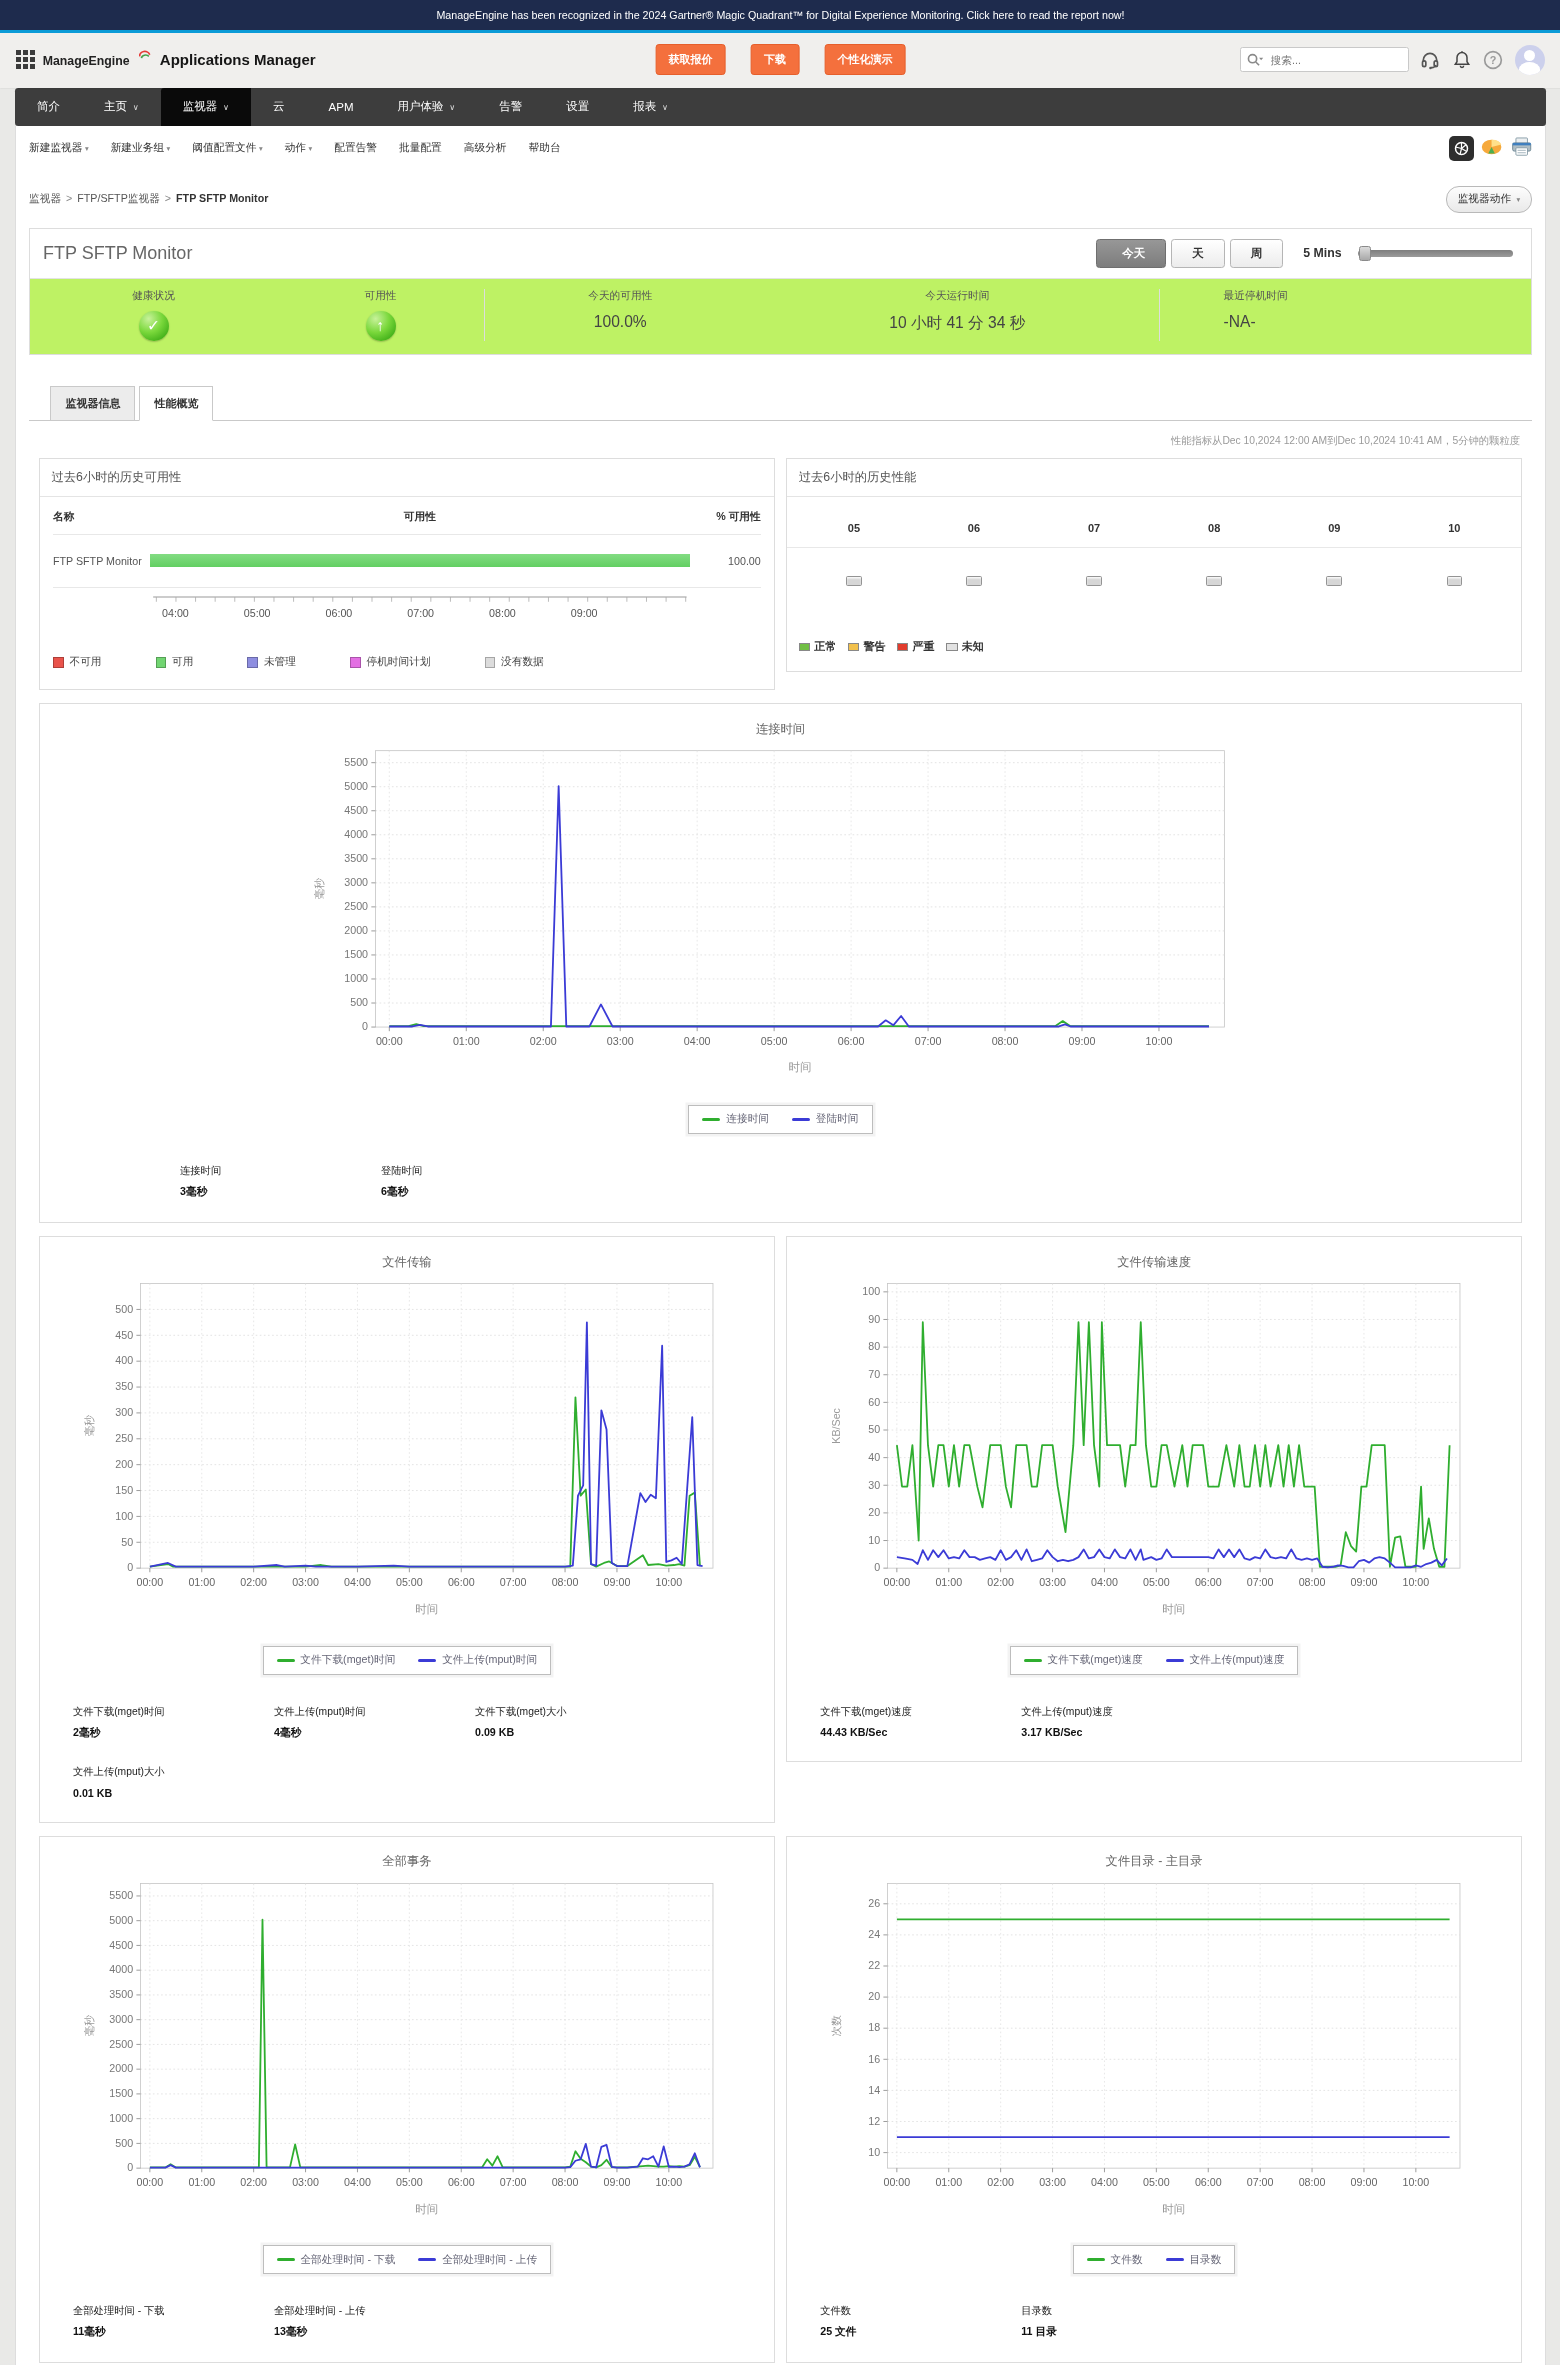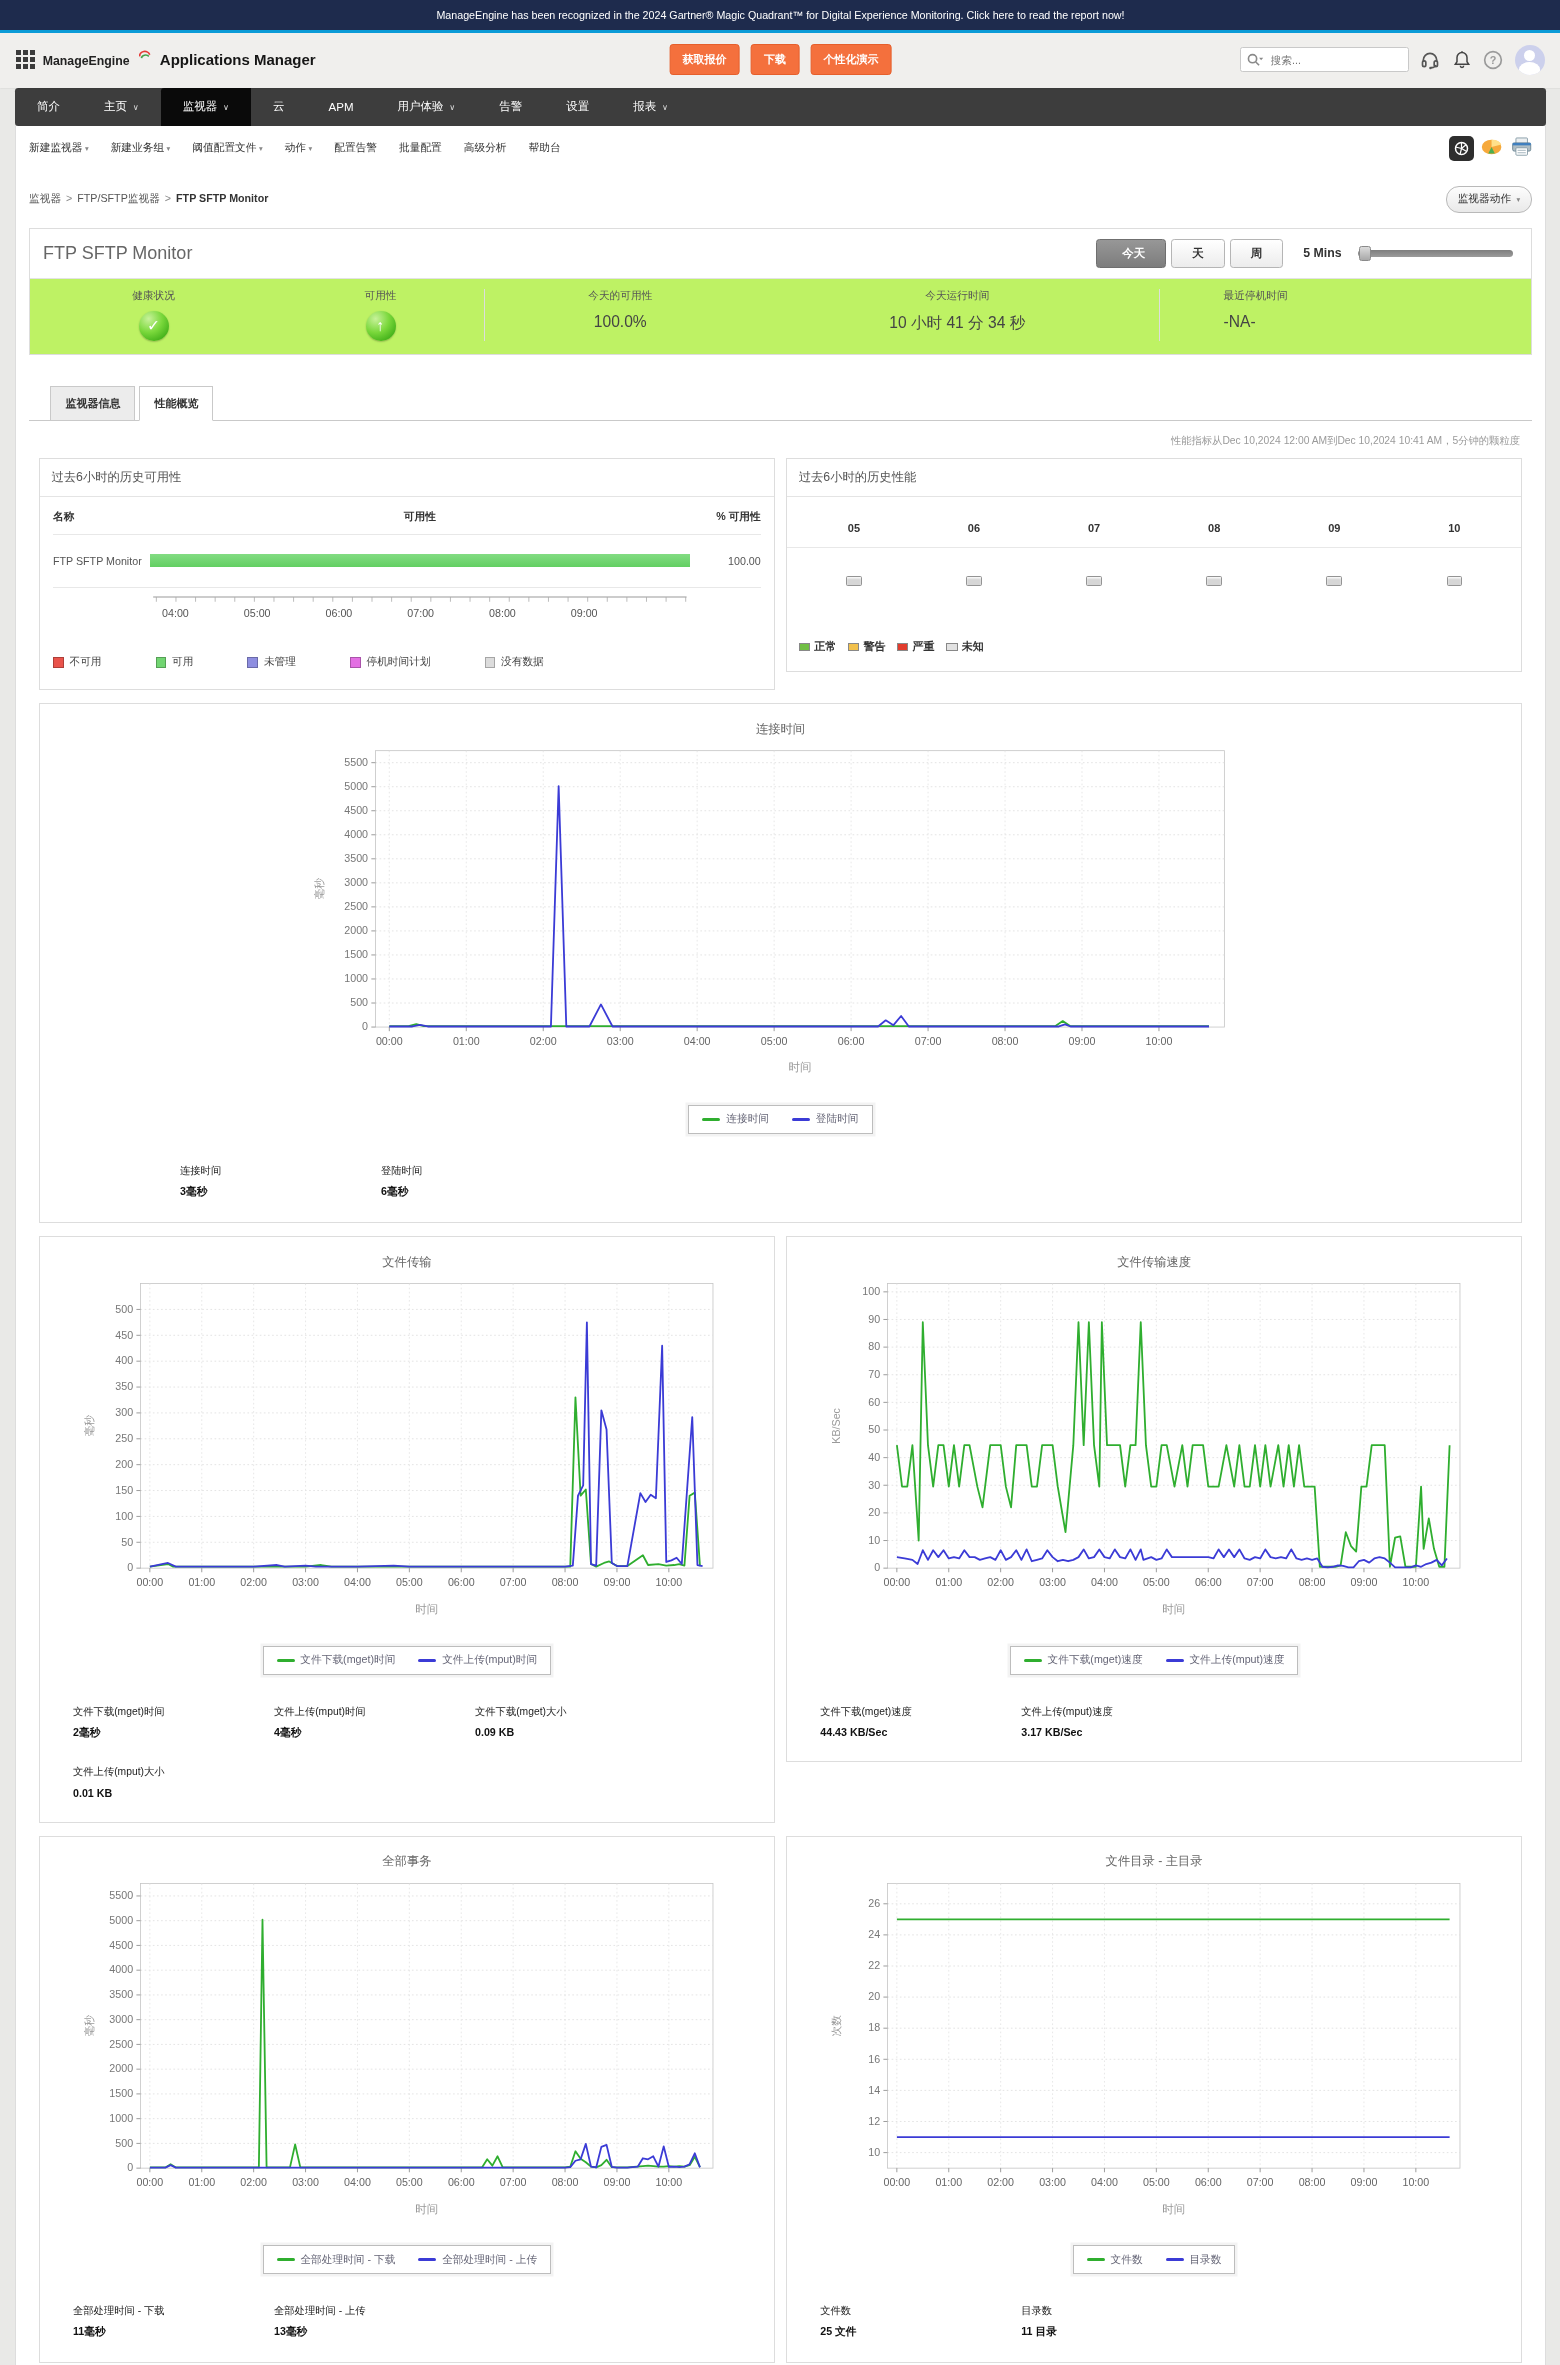--- a/index.html
+++ b/index.html
@@ -10,21 +10,21 @@
 
   
   .header { position:relative; display:flex; align-items:center; background:#f0efed; padding:11.5px 16.4px 13px; box-shadow:0 0.8px 1.6px rgba(0,0,0,.08); }
   .logo { display:flex; align-items:center; gap:8.2px; }
   .grid-icon { display:grid; grid-template-columns:repeat(3,5px); grid-gap:1.6px; }
   .grid-icon i { width:5px; height:5px; background:#3b3b3b; display:block; }
   .logo-text { display:flex; align-items:baseline; gap:9px; }
   .brand { font-size:12.3px; font-weight:bold; color:#222; }
   .swoosh { font-size:8.2px; position:relative; top:-5px; }
   .product { font-size:15px; font-weight:bold; color:#161616; }
-  .cta-group { position:absolute; left:50%; transform:translateX(-50%); display:flex; gap:11px; }
+  .cta-group { position:absolute; left:50%; transform:translateX(-50%); display:flex; gap:25px; }
   .cta { background:#f4703d; color:#fff; border:0.8px solid #e65f2c; border-radius:3.3px; padding:7.4px 12.3px; font-size:11px; font-weight:bold; cursor:pointer; font-family:inherit; }
   .header-right { margin-left:auto; display:flex; align-items:center; gap:11.5px; }
   .search-box { position:relative; }
   .search-box input { width:169px; height:25.5px; border:0.8px solid #c9c9c9; border-radius:2.5px; padding:0 6.6px 0 30px; font-size:10.7px; color:#666; background:#fff; font-family:inherit; }
   .search-icon { position:absolute; left:6.6px; top:5px; }
   .hicon { width:20px; height:20px; }
   .avatar { width:30px; height:30px; border-radius:50%; background:#ccd0ec; position:relative; overflow:hidden; }
   .avatar::before { content:""; position:absolute; left:9px; top:5px; width:11.5px; height:11.5px; border-radius:50%; background:#fff; }
   .avatar::after { content:""; position:absolute; left:4.1px; top:17.3px; width:21.4px; height:15px; border-radius:50% 50% 0 0; background:#fff; }
 

